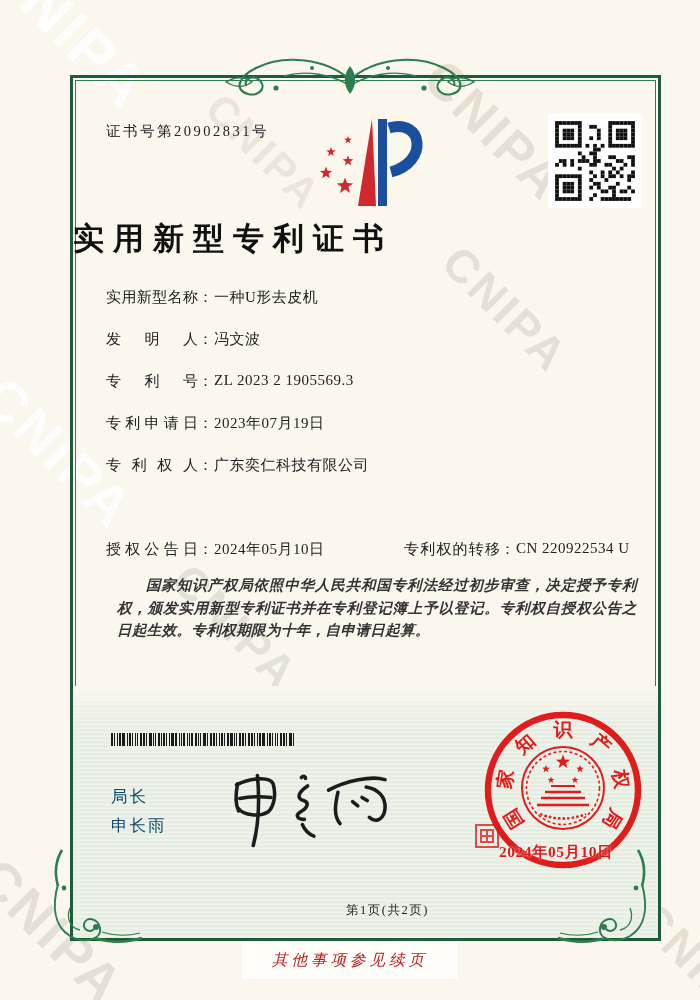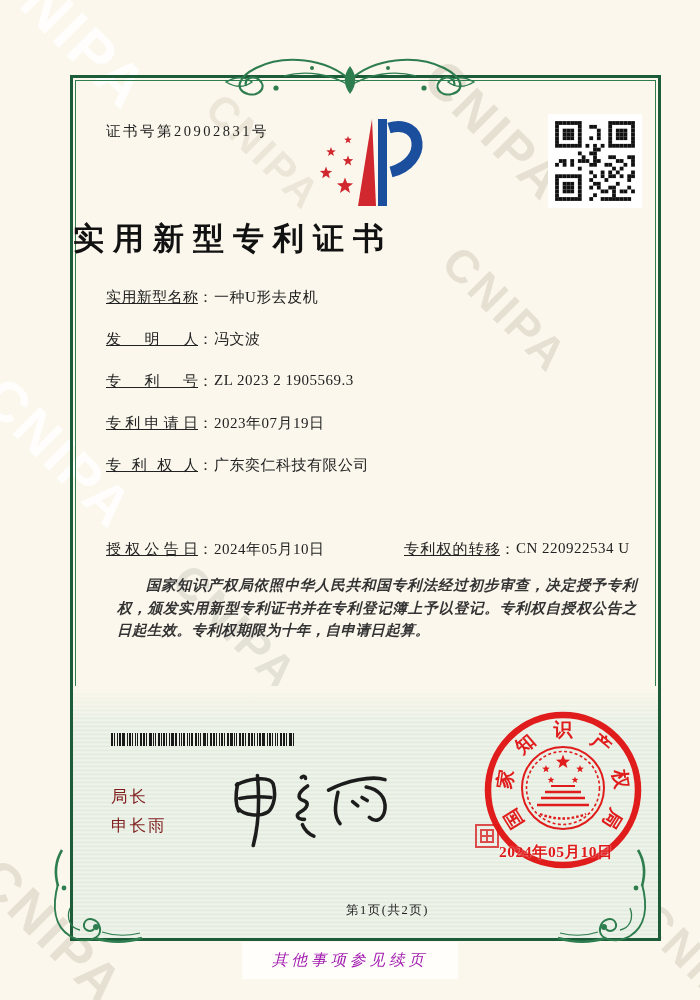--- a/index.html
+++ b/index.html
@@ -30,51 +30,51 @@
   .corner-br{left:556px;top:848px;transform:scaleX(-1);}
 
   .cert-no{position:absolute;left:33px;top:44px;font-size:14.5px;letter-spacing:2.5px;color:#222;}
 
   .logo{position:absolute;left:238px;top:38px;width:118px;height:94px;}
   .qr{position:absolute;left:477px;top:38px;width:90px;height:90px;background:#fff;box-shadow:0 0 0 2px #fff;}
 
   .title{position:absolute;left:0;right:0;top:140px;text-align:left;font-size:31px;font-weight:bold;letter-spacing:9px;color:#111;}
 
   .row{position:absolute;left:33px;font-size:15px;color:#222;white-space:nowrap;}
-  .lbl{display:inline-block;width:92px;text-align:justify;text-align-last:justify;vertical-align:top;text-decoration:underline;}
+  .lbl{display:inline-block;width:92px;text-align:justify;text-align-last:justify;vertical-align:top;}
   .colon{display:inline-block;width:16px;vertical-align:top;}
   .val{display:inline-block;vertical-align:top;letter-spacing:0.5px;}
   .val-wrap{white-space:normal;width:396px;line-height:23px;}
   .grant2{position:absolute;left:298px;top:0;}
   .grant2 .lbl{width:96px;}
 
   .paras{position:absolute;left:28px;top:496px;width:536px;font-style:italic;font-size:14.5px;line-height:22.5px;color:#333;letter-spacing:0.4px;}
   .paras p{margin:0 0 5px 16px;text-indent:2em;text-align:justify;font-weight:bold;}
 
   .greenzone{position:absolute;left:0;right:0;bottom:0;height:252px;z-index:0;
     background:
       linear-gradient(180deg,#FBF7EC 0%,rgba(251,247,236,0) 16%),
       repeating-linear-gradient(180deg,#dfe9db 0px,#eef3ea 2px,#f0f4ec 3px,#dfe9db 4px);}
 
   .barcode{position:absolute;left:38px;top:655px;width:186px;height:13px;z-index:2;}
-  .signer{position:absolute;left:38px;z-index:2;font-size:16.5px;color:#7f1d1d;letter-spacing:2px;}
+  .signer{position:absolute;left:38px;z-index:2;font-size:16.5px;color:#0c4a6e;letter-spacing:2px;}
   .signer-title{top:708px;}
   .signer-name{top:737px;}
   .signature{position:absolute;left:138px;top:664px;width:210px;height:115px;z-index:2;}
 
   .seal{position:absolute;left:392px;top:624px;width:196px;height:190px;z-index:2;opacity:0.96;}
   .seal svg{position:absolute;left:0;top:0;}
   .seal-arc span{position:absolute;left:98px;top:86px;font-family:"Liberation Serif",serif;font-weight:bold;font-size:19px;color:#E01414;}
   .seal-date{position:absolute;left:6px;top:140px;width:170px;text-align:center;font-weight:bold;font-size:15.5px;color:#DF1212;letter-spacing:0.5px;text-shadow:0 0 2px rgba(255,255,255,0.9);z-index:3;}
   .ministamp{position:absolute;left:402px;top:746px;width:24px;height:24px;z-index:1;}
 
   .page-no{position:absolute;left:0;right:0;top:824px;text-align:center;font-size:12.5px;letter-spacing:1.5px;color:#222;z-index:2;margin-left:44px;}
 
   .foot-note{position:absolute;left:0;right:0;top:942px;text-align:center;z-index:2;}
-  .foot-note span{display:inline-block;background:#FFFEFB;padding:8px 30px;font-style:italic;font-size:15.5px;letter-spacing:4px;color:#a21caf;}
+  .foot-note span{display:inline-block;background:#FFFEFB;padding:8px 30px;font-style:italic;font-size:15.5px;letter-spacing:4px;color:#b91c1c;}
 
   .gfill{fill:#2E7D4F;}
   .gstroke{stroke:#2E7D4F;fill:none;}
 </style>
 </head>
 <body>
 
 <div class="page">
 
   <span class="wm wm-w wm1">CNIPA</span>

